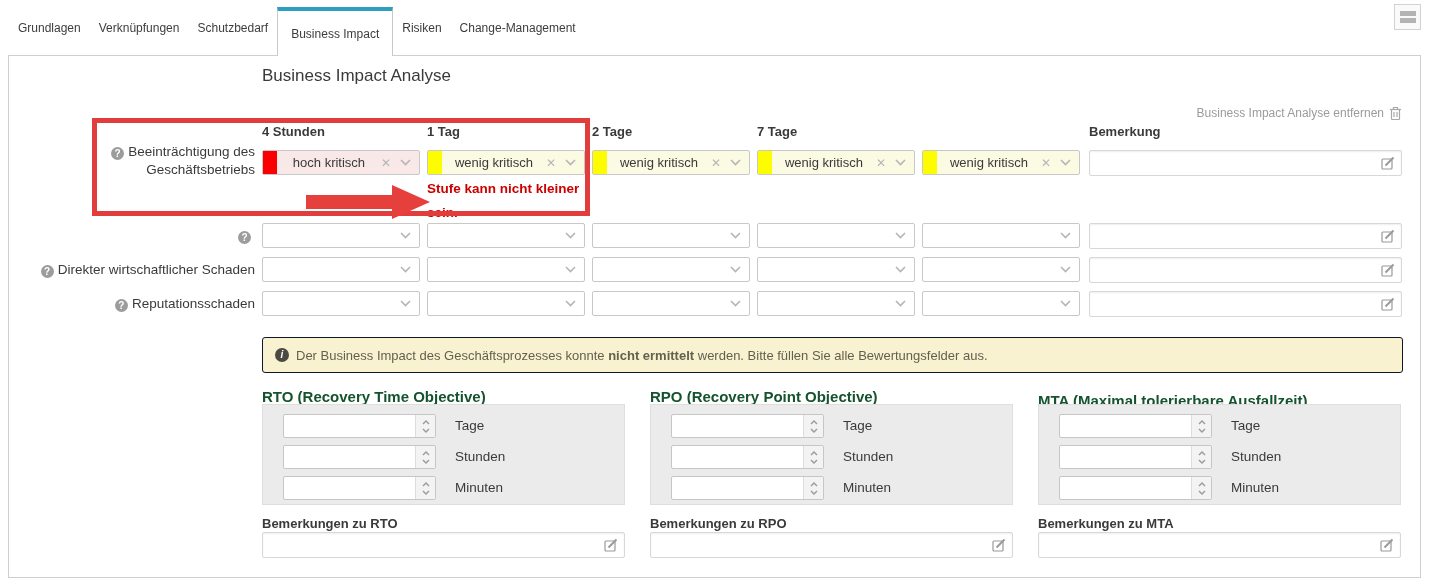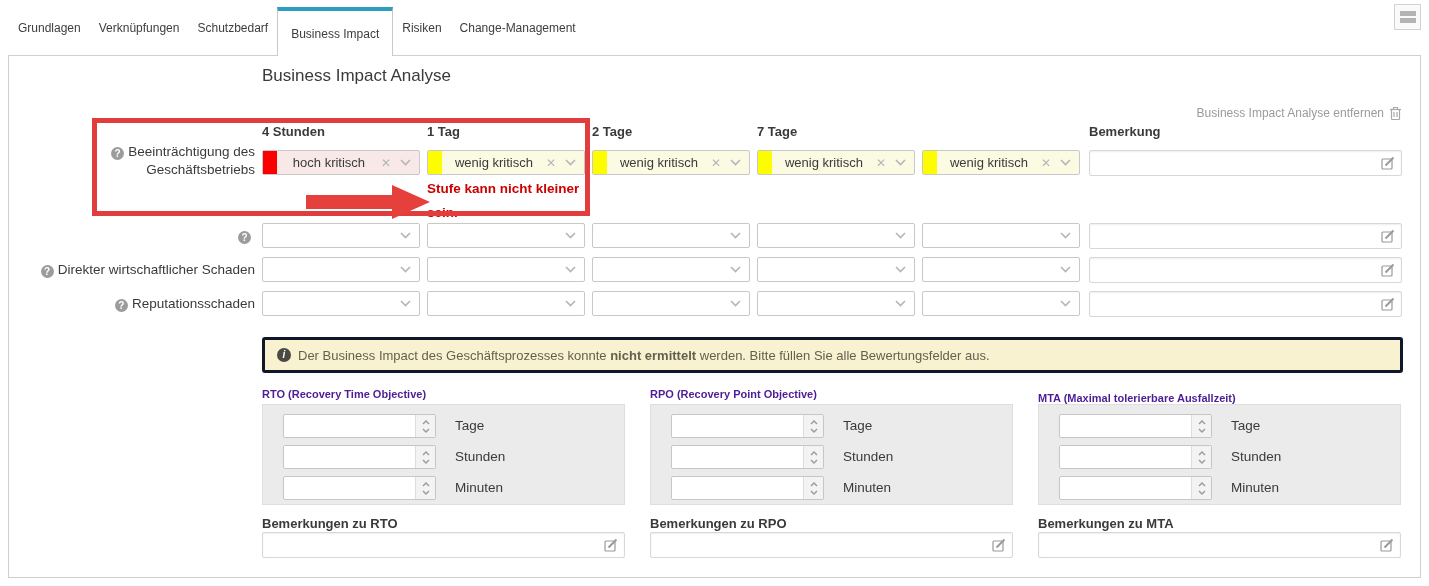--- a/index.html
+++ b/index.html
@@ -44,29 +44,29 @@
   .txt input { flex:1; border:none; outline:none; height:100%; background:transparent; font-size:13px; padding:0 6px; }
   .txt .edit-ic { margin-right:6px; display:flex; }
 
   
   .err { font-size:13.5px; font-weight:700; color:#cc0000; line-height:24px; }
   .hl-rect { position:absolute; border:5px solid #e23d3d; z-index:40; pointer-events:none; }
   .hl-arrow { position:absolute; z-index:41; pointer-events:none; }
 
   
   .banner { position:absolute; left:262px; top:337px; width:1141px; height:36px; background:#f9f2d0;
-    border:3px solid #0f172a; border-radius:3px; display:flex; align-items:center; padding-left:12px;
+    border:1px solid #0f172a; border-radius:3px; display:flex; align-items:center; padding-left:12px;
     font-size:13px; color:#64604f; z-index:2; }
   .banner b { font-weight:700; }
   .iicon { display:inline-block; width:14px; height:14px; border-radius:50%; background:#4a4a42; color:#fff;
     font-size:10px; font-weight:bold; text-align:center; line-height:14px; margin-right:7px; font-style:italic; }
   .iicon::before { content:"i"; }
 
   
-  .obj-title { font-size:11px; font-weight:600; color:#4c1d95; }
+  .obj-title { font-size:15px; font-weight:600; color:#14532d; }
   .obj-panel { position:absolute; width:363px; height:101px; background:#ebebeb; border:1px solid #dedede; z-index:2; }
   .spin { position:absolute; width:153px; height:24px; border:1px solid #c6c6c6; background:#fff; border-radius:2px;
     display:flex; align-items:stretch; z-index:3; }
   .spin input { flex:1; border:none; outline:none; background:transparent; font-size:13px; padding:0 5px; min-width:0; }
   .spin .steppers { width:20px; background:#f3f3f3; border-left:1px solid #ddd; display:flex; flex-direction:column;
     align-items:center; justify-content:center; gap:3px; cursor:pointer; }
   .unit { font-size:13.5px; color:#3a3a3a; }
   .bemlabel { font-size:13px; font-weight:600; color:#3a3a3a; }
 </style>
 </head>

